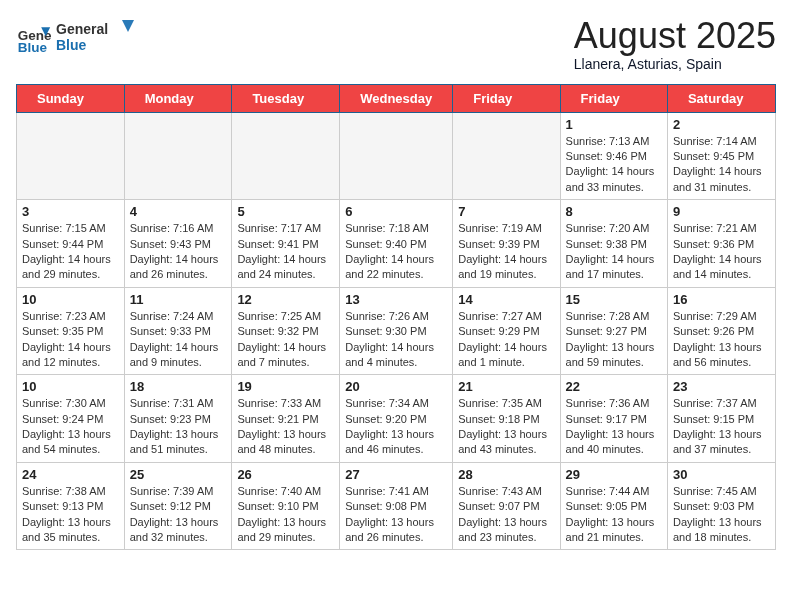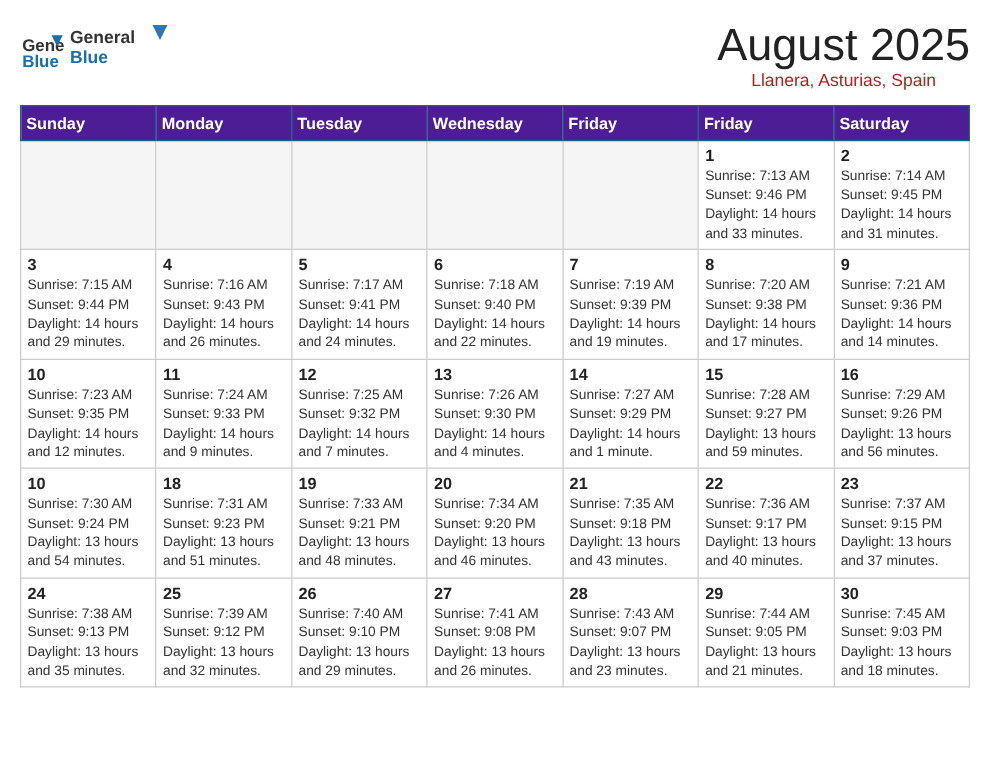--- a/index.html
+++ b/index.html
@@ -19,43 +19,43 @@
     .logo {
       display: flex;
       align-items: center;
       gap: 4px;
     }
     .logo-icon {
       width: 36px;
       height: 36px;
     }
     .title-area {
-      text-align: center;
+      text-align: left;
     }
     .month-year {
       font-size: 36px;
       font-weight: normal;
       color: #222;
       line-height: 1.1;
     }
     .location {
       font-size: 14px;
-      color: #b91c1c;
+      color: #0f172a;
     }
     .calendar {
       width: 100%;
       border-collapse: collapse;
       border: 1px solid #ccc;
     }
     .calendar th {
-      background-color: #4c1d95;
+      background-color: #ef4444;
       color: white;
       font-size: 13px;
       font-weight: bold;
-      padding: 6px 4px;
+      padding: 6px 20px;
       text-align: left;
       border: 1px solid #1e6090;
     }
     .calendar td {
       vertical-align: top;
       padding: 4px 5px;
       border: 1px solid #ccc;
       font-size: 10px;
       color: #333;
       width: calc(100% / 7);

